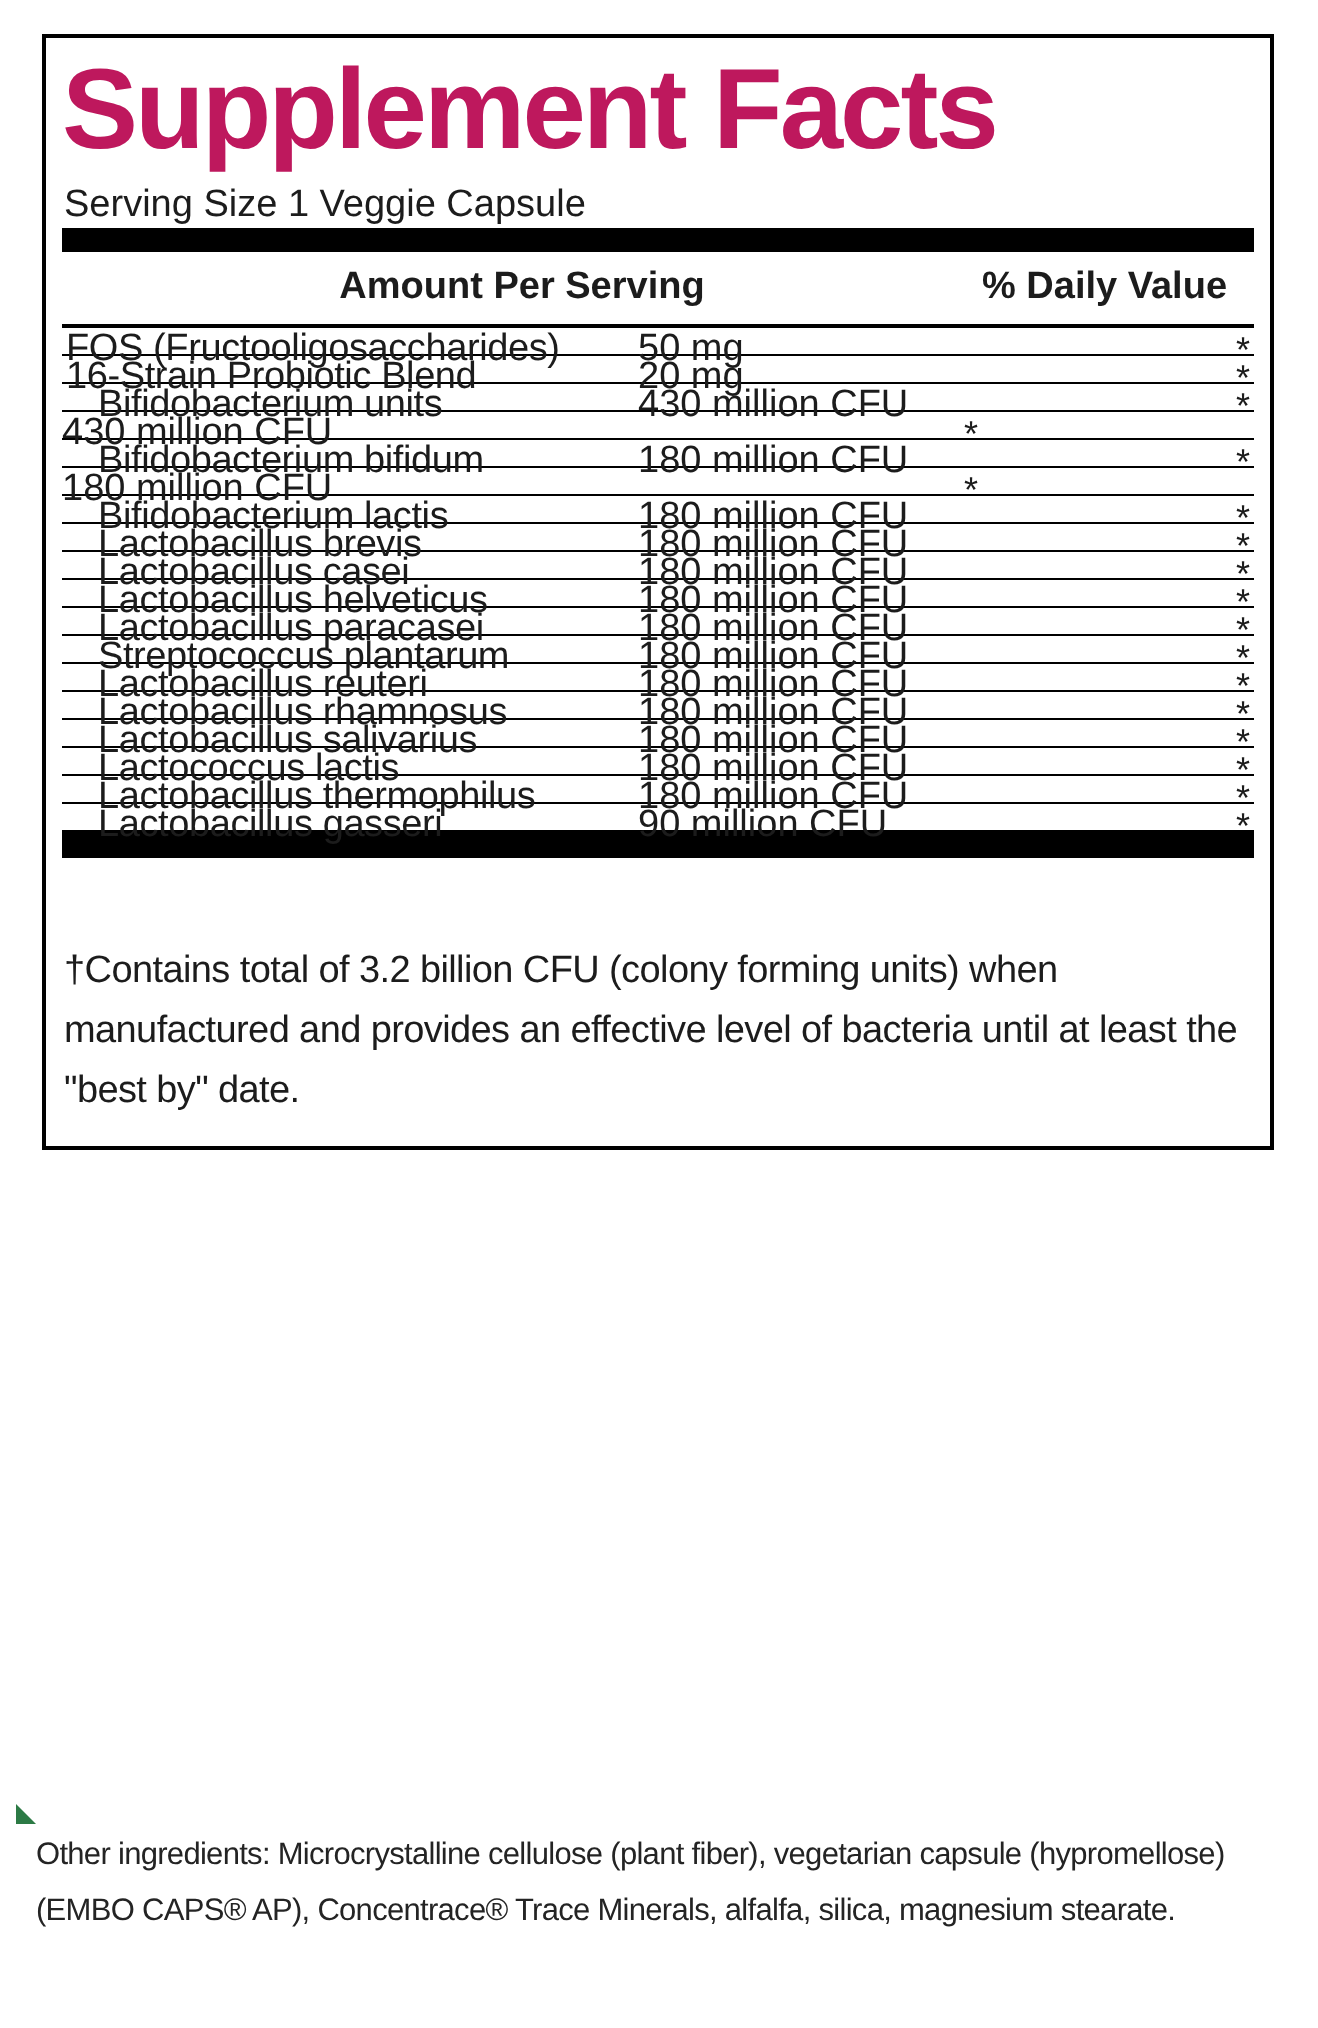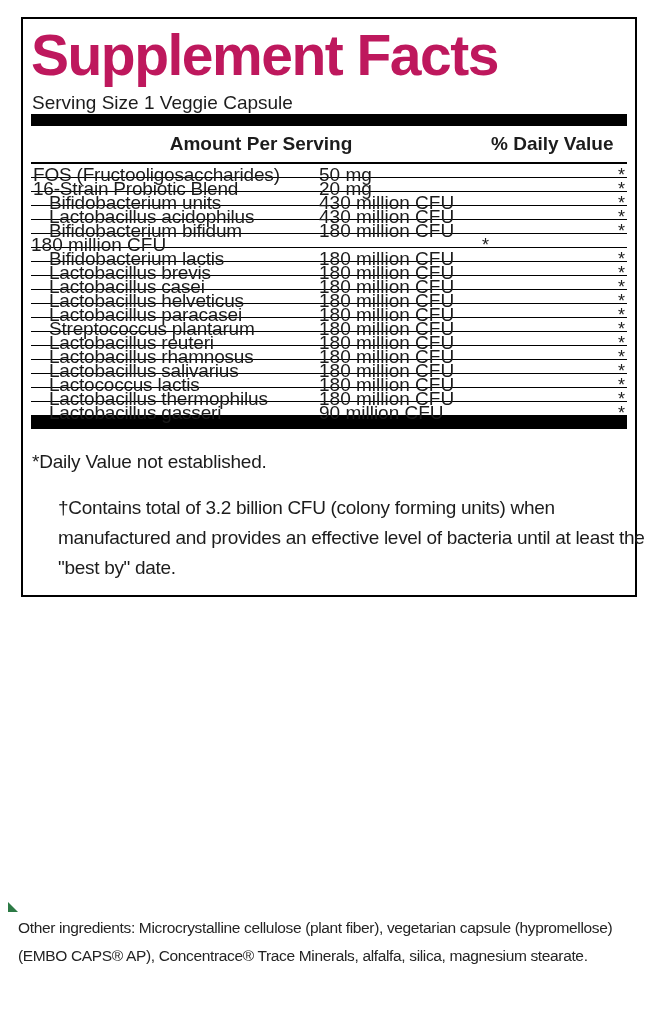--- a/index.html
+++ b/index.html
@@ -43,21 +43,21 @@
     border-bottom:1.5px solid #000;
     font-size:19px;
   }
   .row .name   { padding-left:2px; letter-spacing:-0.2px; white-space:nowrap; }
   .row.indent .name { padding-left:18px; }
   .row .amount { white-space:nowrap; }
   .row .dv     { text-align:right; font-size:18px; padding-right:2px; align-self:start; line-height:22px; }
 
   .footnotes { padding:22px 0 12px 1px; font-size:19px; }
   .fn1 { margin:0; letter-spacing:-0.2px; }
-  .fn2 { margin-top:20px;margin-left:26px; }
+  .fn2 { margin-top:20px; }
   .fn-line { line-height:30px; letter-spacing:-0.3px; white-space:nowrap; }
 
   .artifact {
     position:absolute; left:8px; top:902px;
     width:0; height:0;
     border-bottom:10px solid #2c7a45;
     border-right:10px solid transparent;
   }
 
   .other-ing {
@@ -93,21 +93,20 @@
           <span class="name">16-Strain Probiotic Blend</span>
           <span class="amount">20 mg</span>
           <span class="dv">*</span>
         </div>
         <div class="row indent">
           <span class="name">Bifidobacterium units</span>
           <span class="amount">430 million CFU</span>
           <span class="dv">*</span>
         </div>
         <div class="row indent">
-          <span class="name">Lactobacillus acidophilus</span>
           <span class="amount">430 million CFU</span>
           <span class="dv">*</span>
         </div>
         <div class="row indent">
           <span class="name">Bifidobacterium bifidum</span>
           <span class="amount">180 million CFU</span>
           <span class="dv">*</span>
         </div>
         <div class="row indent">
           <span class="amount">180 million CFU</span>
@@ -171,21 +170,20 @@
         <div class="row indent">
           <span class="name">Lactobacillus gasseri</span>
           <span class="amount">90 million CFU</span>
           <span class="dv">*</span>
         </div>
       </div>
 
     <div class="bar bar2"></div>
 
     <div class="footnotes">
-      <p class="fn1">*Daily Value not established.</p>
       <div class="fn2">
           <div class="fn-line">†Contains total of 3.2 billion CFU (colony forming units) when</div>
           <div class="fn-line">manufactured and provides an effective level of bacteria until at least the</div>
           <div class="fn-line">"best by" date.</div>
         </div>
     </div>
   </section>
 
   <div class="artifact"></div>
 

